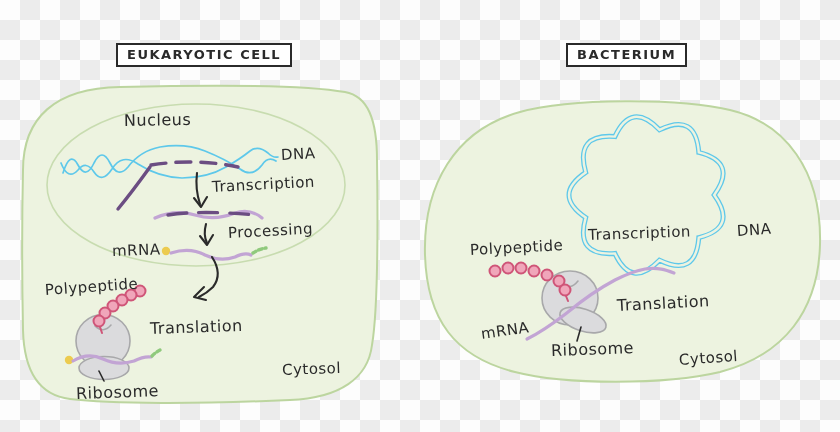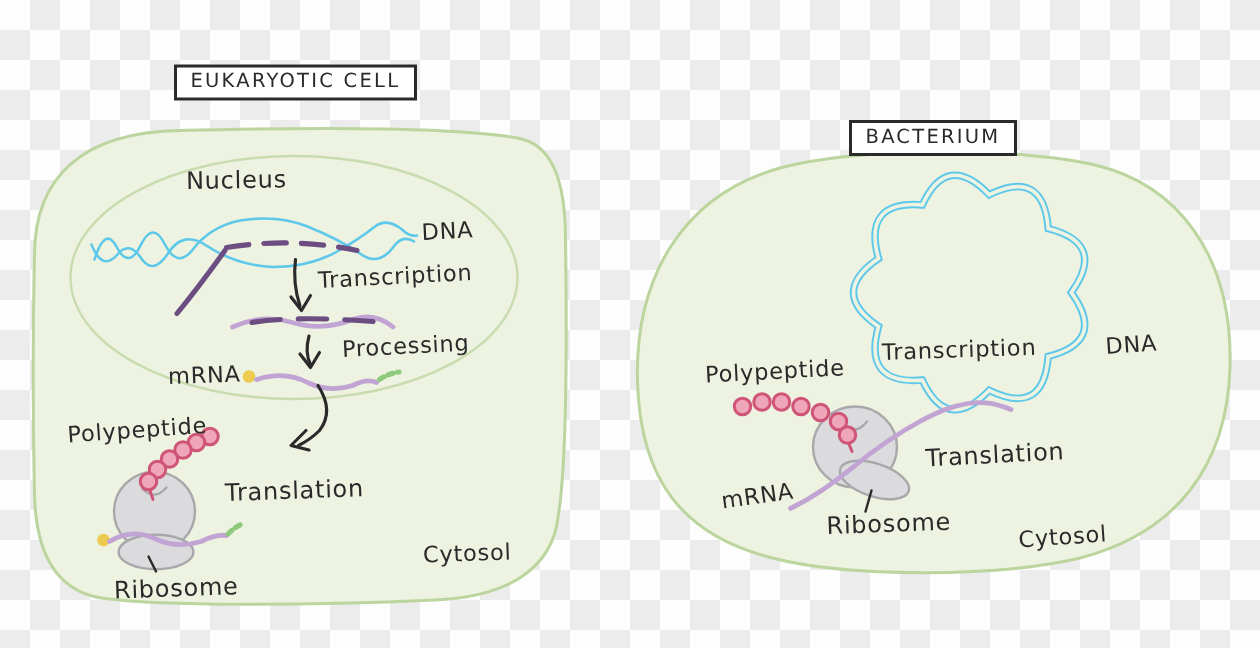--- a/index.html
+++ b/index.html
@@ -9,21 +9,21 @@
     background:repeating-conic-gradient(var(--checker_dark) 0% 25%, var(--checker_light) 0% 50%);
     background-size:40px 40px;
   }
   svg{position:absolute;left:0;top:0;}
   .lbl{
     position:absolute;color:var(--ink);font-size:15px;letter-spacing:0.5px;
     white-space:nowrap;transform-origin:left center;
   }
   .title-box{
     position:absolute;background:var(--box_bg);border:2px solid var(--ink);
-    color:var(--ink);font-size:13px;font-weight:400;letter-spacing:1.5px;
+    color:var(--ink);font-size:13px;font-weight:700;letter-spacing:1.5px;
     padding:2px 9px 3px 9px;white-space:nowrap;
   }
   .cell{fill:var(--cell_fill);stroke:var(--cell_stroke);stroke-width:2;}
   .nucleus{fill:none;stroke:var(--nucleus_stroke);stroke-width:1.6;}
   .dna{fill:none;stroke:var(--dna_cyan);stroke-width:1.7;stroke-linecap:round;}
   .dna-core{fill:none;stroke:var(--cell_fill);stroke-width:2.4;stroke-linecap:round;}
   .dna-outer{fill:none;stroke:var(--dna_cyan);stroke-width:5;stroke-linecap:round;}
   .rna{fill:none;stroke:var(--rna_light);stroke-width:3.2;stroke-linecap:round;}
   .rna-dark{fill:none;stroke:var(--rna_dark);stroke-width:3.4;stroke-linecap:round;}
   .cap{fill:var(--cap_yellow);}
@@ -103,21 +103,21 @@
     <circle class="bead" cx="534" cy="271" r="5.5"></circle>
     <circle class="bead" cx="547" cy="275" r="5.5"></circle>
     <circle class="bead" cx="559" cy="281" r="5.5"></circle>
     <circle class="bead" cx="565" cy="290" r="5.5"></circle>
     <path class="bead-stem" d="M566,296 L568,301"></path>
 
     <path class="ink-thin" d="M577,341 L581,327"></path>
   </svg>
 
   <div class="title-box" style="left:116px;top:43px;">EUKARYOTIC CELL</div>
-  <div class="title-box" style="left:566px;top:43px;margin-top:37px;">BACTERIUM</div>
+  <div class="title-box" style="left:566px;top:43px;">BACTERIUM</div>
 
   <div class="lbl" style="left:124px;top:111px;font-size:16px;transform:rotate(-1deg);">Nucleus</div>
   <div class="lbl" style="left:281px;top:146px;transform:rotate(-3deg);">DNA</div>
   <div class="lbl" style="left:212px;top:178px;transform:rotate(-3deg);">Transcription</div>
   <div class="lbl" style="left:228px;top:224px;transform:rotate(-3deg);">Processing</div>
   <div class="lbl" style="left:112px;top:242px;transform:rotate(-2deg);">mRNA</div>
   <div class="lbl" style="left:45px;top:281px;transform:rotate(-4deg);">Polypeptide</div>
   <div class="lbl" style="left:150px;top:319px;font-size:16px;transform:rotate(-2deg);">Translation</div>
   <div class="lbl" style="left:282px;top:361px;transform:rotate(-2deg);">Cytosol</div>
   <div class="lbl" style="left:76px;top:384px;font-size:16px;transform:rotate(-2deg);">Ribosome</div>

